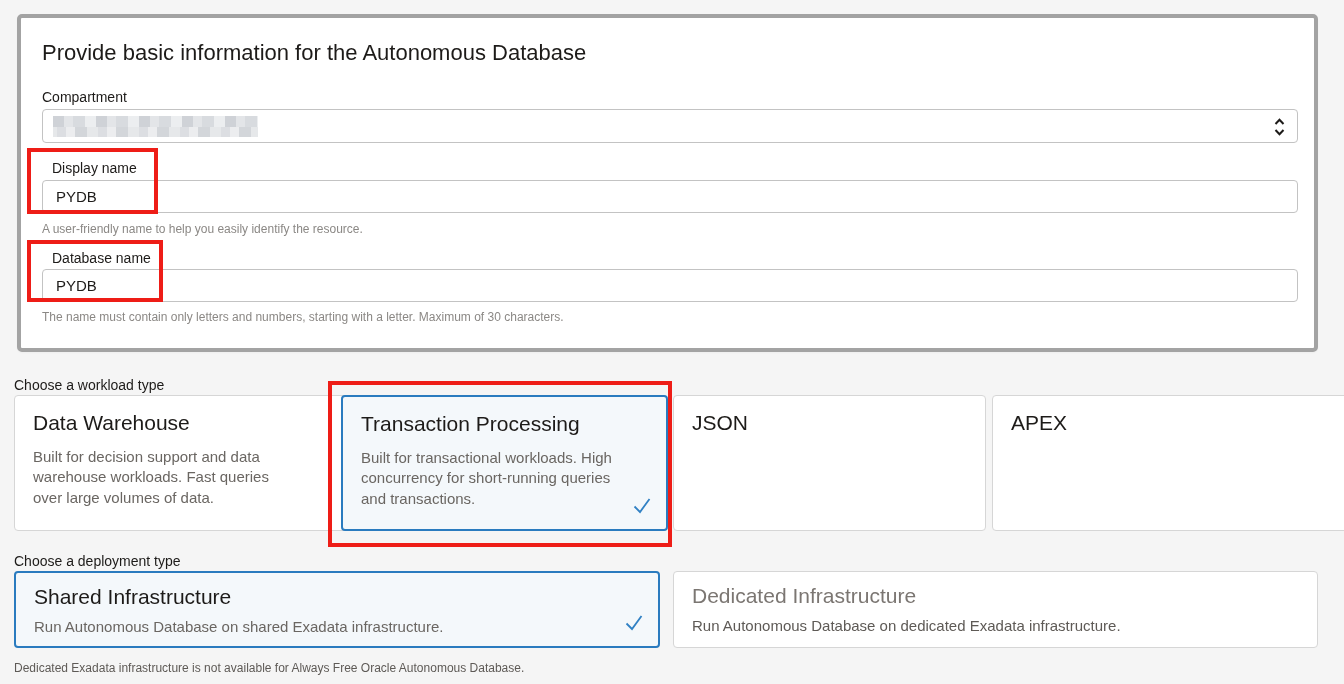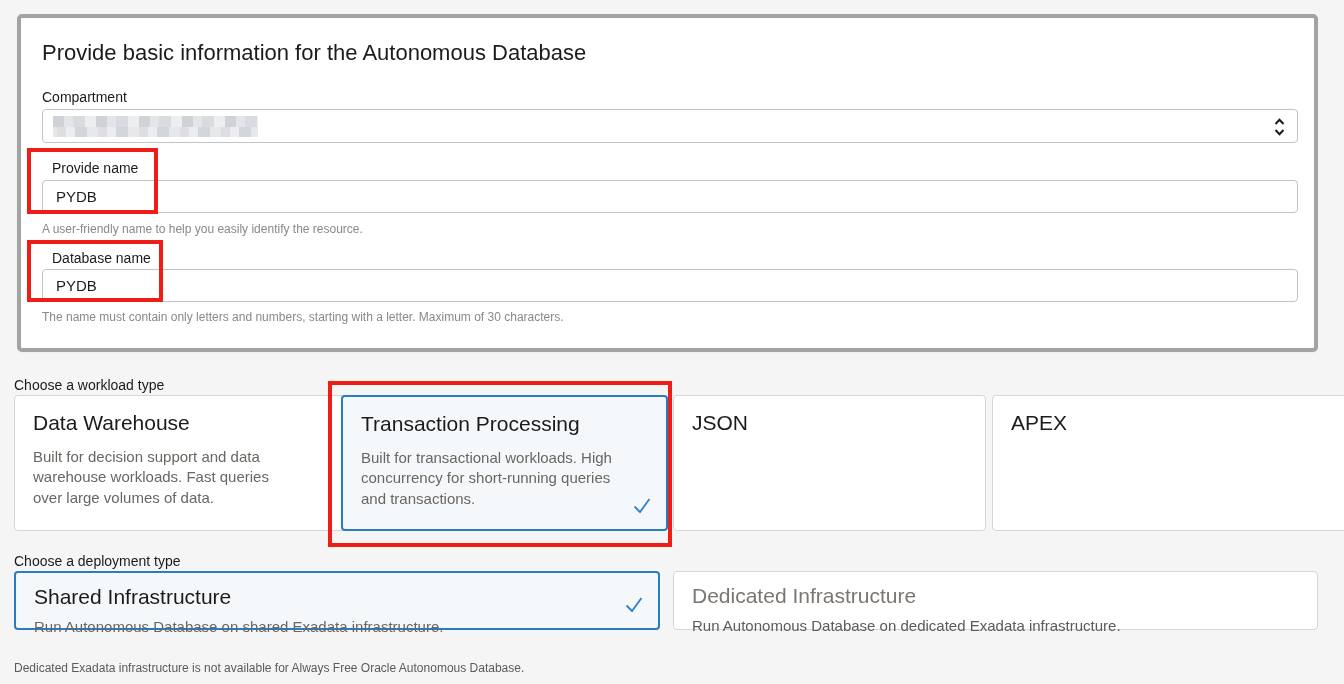--- a/index.html
+++ b/index.html
@@ -117,21 +117,21 @@
   .check-icon { position: absolute; right: 12px; bottom: 8px; }
 
   
   .wl-card { top: 395px; height: 136px; }
   .card-dw   { left: 14px;  width: 359px; }
   .card-tp   { left: 341px; width: 327px; }
   .card-json { left: 673px; width: 313px; }
   .card-apex { left: 992px; width: 388px; }
 
   
-  .dp-card { top: 571px; height: 59px; padding-top: 9px; }
+  .dp-card { top: 571px; height: 77px; padding-top: 9px; }
   .card-shared    { left: 14px;  width: 646px; }
   .card-dedicated { left: 673px; width: 645px; }
   .dp-card .card-title { margin-top: 3px; }
   .dp-card .card-desc  { margin-top: 8px; }
   .card-dedicated .card-title { color: #7b7672; }
   .card-dedicated .card-desc  { color: #5e5a56; }
 
   .footnote {
     position: absolute; left: 14px; top: 661px;
     font-size: 12px; color: #5e5a56;
@@ -147,21 +147,21 @@
   <div class="select-box">
     <div class="redacted"></div>
     <span class="chevron-updown">
       <svg width="13" height="20" viewBox="0 0 13 20">
         <path d="M2.5 7 L6.5 2.8 L10.5 7" fill="none" stroke="#1d1b19" stroke-width="2"></path>
         <path d="M2.5 13 L6.5 17.2 L10.5 13" fill="none" stroke="#1d1b19" stroke-width="2"></path>
       </svg>
     </span>
   </div>
 
-  <div class="field-label lbl-display">Provide name</div>
+  <div class="field-label lbl-display">Display name</div>
   <input class="text-input inp-display" type="text" value="PYDB" style="">
   <div class="helper helper-display">A user-friendly name to help you easily identify the resource.</div>
 
   <div class="field-label lbl-database">Database name</div>
   <input class="text-input inp-database" type="text" value="PYDB" style="">
   <div class="helper helper-database">The name must contain only letters and numbers, starting with a letter. Maximum of 30 characters.</div>
 </div>
 
 <div class="section-label lbl-workload">Choose a workload type</div>
 

